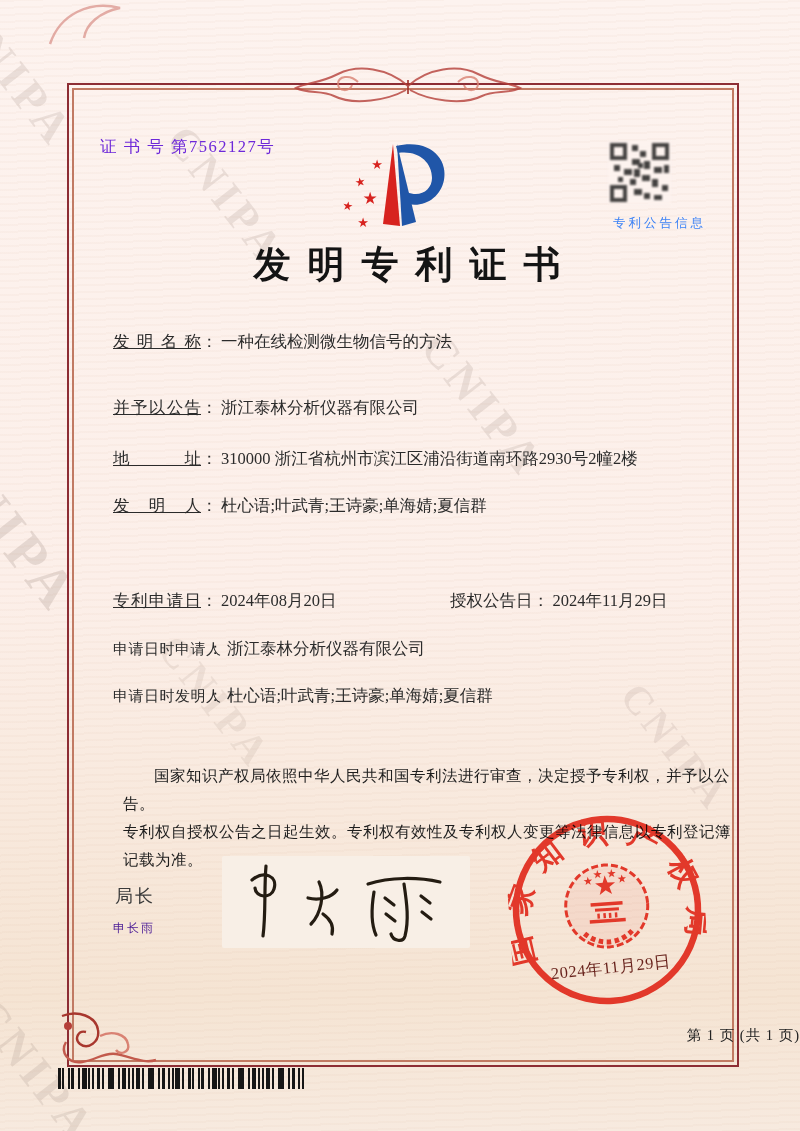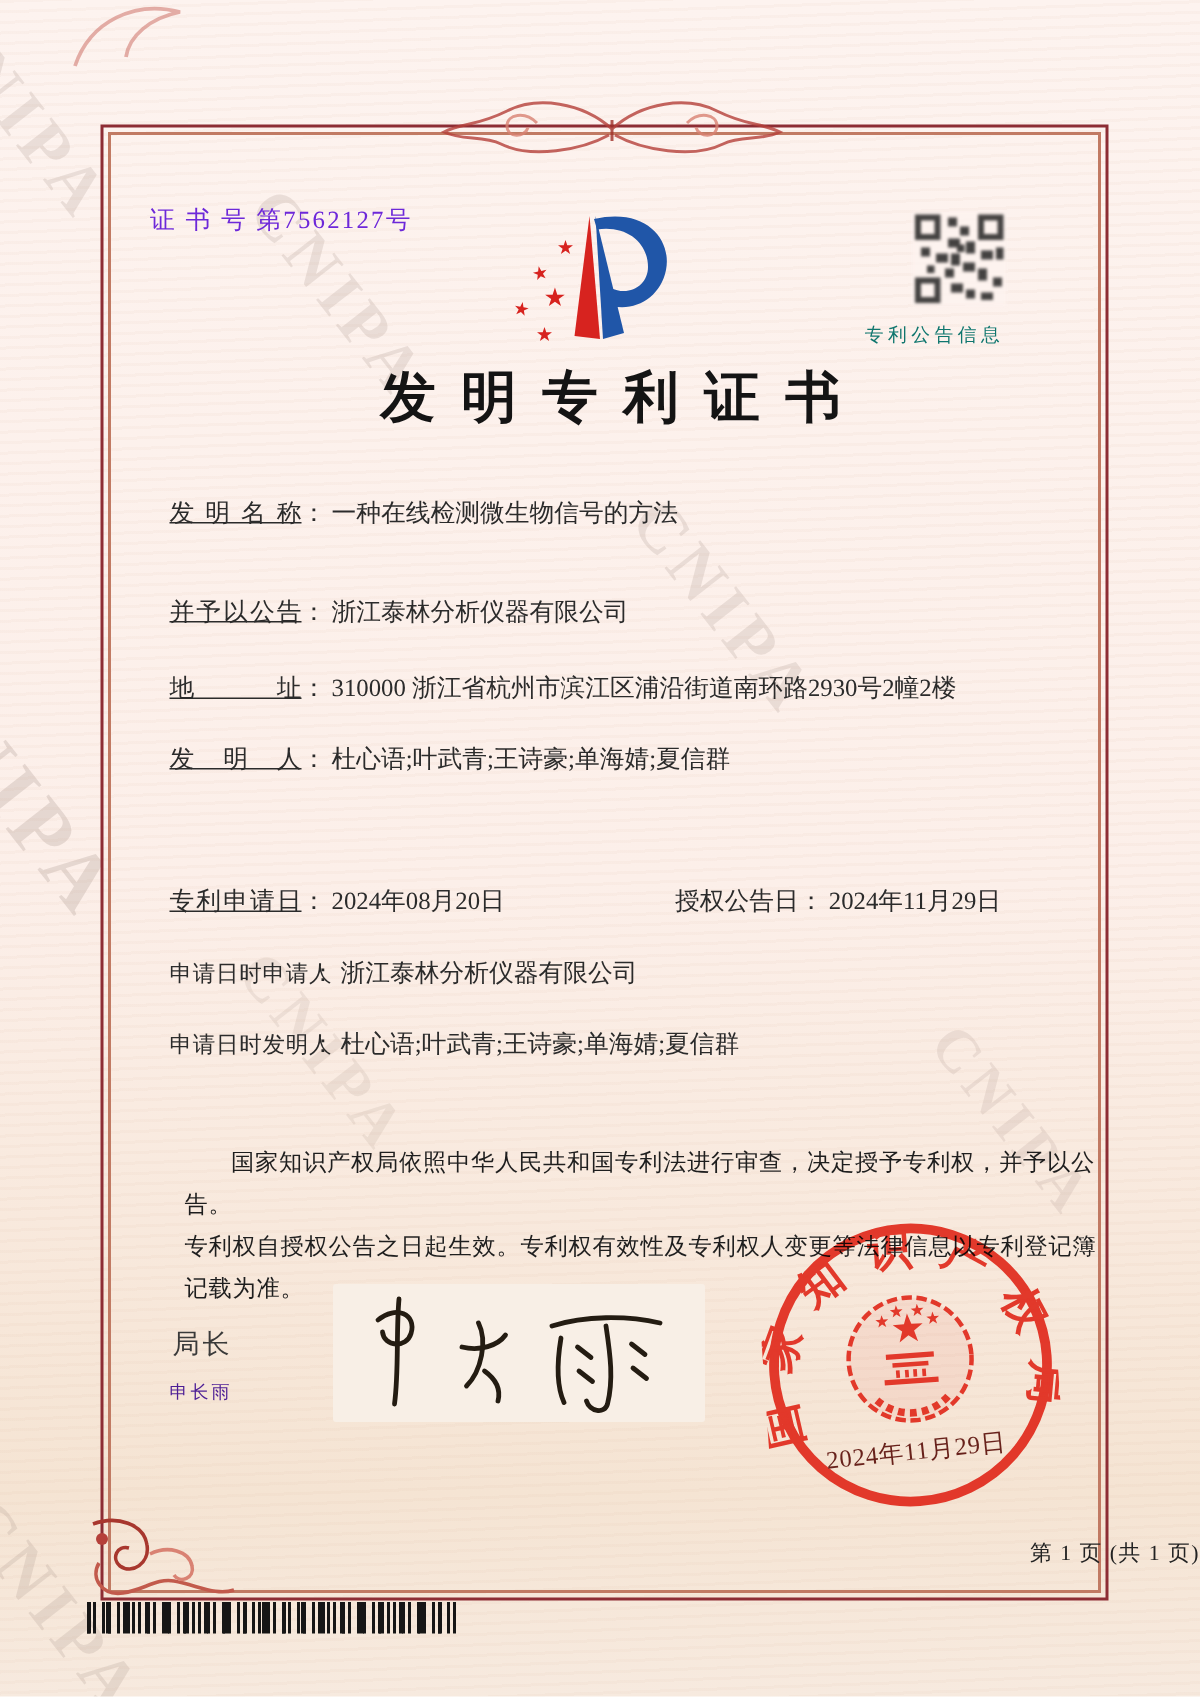--- a/index.html
+++ b/index.html
@@ -15,21 +15,21 @@
   
   .wm{position:absolute;z-index:2;font-family:"Liberation Serif",serif;font-weight:bold;
       color:rgba(158,138,128,0.20);letter-spacing:5px;transform:rotate(52deg);transform-origin:left top;
       white-space:nowrap;pointer-events:none;}
   
   .frame{position:absolute;left:67px;top:83px;width:668px;height:980px;border:2.5px solid #8d2d34;z-index:3;}
   .frame-inner{position:absolute;inset:3px;border:2px solid #c17a63;}
   .content{position:absolute;inset:0;z-index:4;}
   .certno{position:absolute;left:100px;top:136px;font-size:16.5px;letter-spacing:1.5px;color:#6d28d9;}
   .qr{position:absolute;left:608px;top:141px;width:63px;height:63px;filter:blur(1.1px);opacity:.82;}
-  .qrcap{position:absolute;left:568px;top:215px;width:110px;text-align:center;font-size:12.5px;letter-spacing:3px;color:#0f766e;}
+  .qrcap{position:absolute;left:596px;top:215px;width:110px;text-align:right;font-size:12.5px;letter-spacing:3px;color:#3b82f6;}
   .title{position:absolute;left:0;top:240px;width:100%;text-align:center;font-size:37px;font-weight:bold;
          letter-spacing:17px;padding-left:31px;box-sizing:border-box;color:#141414;}
   .row{position:absolute;left:113px;font-size:16.5px;color:#2b2b2b;white-space:nowrap;}
   .lbl{display:inline-block;width:88px;text-align:justify;text-align-last:justify;vertical-align:baseline;text-decoration:underline;}
   .lbl7{display:inline-block;font-size:15px;width:94px;letter-spacing:.5px;}
   .colon{display:inline-block;width:14px;}
   .val{margin-left:6px;}
   .rcol{position:absolute;left:337px;top:0;white-space:nowrap;}
   .statement{position:absolute;left:95px;top:762px;width:618px;font-size:15.5px;line-height:28px;color:#1e1e1e;letter-spacing:.5px;margin-left:28px;}
   .st1{text-indent:2em;}

